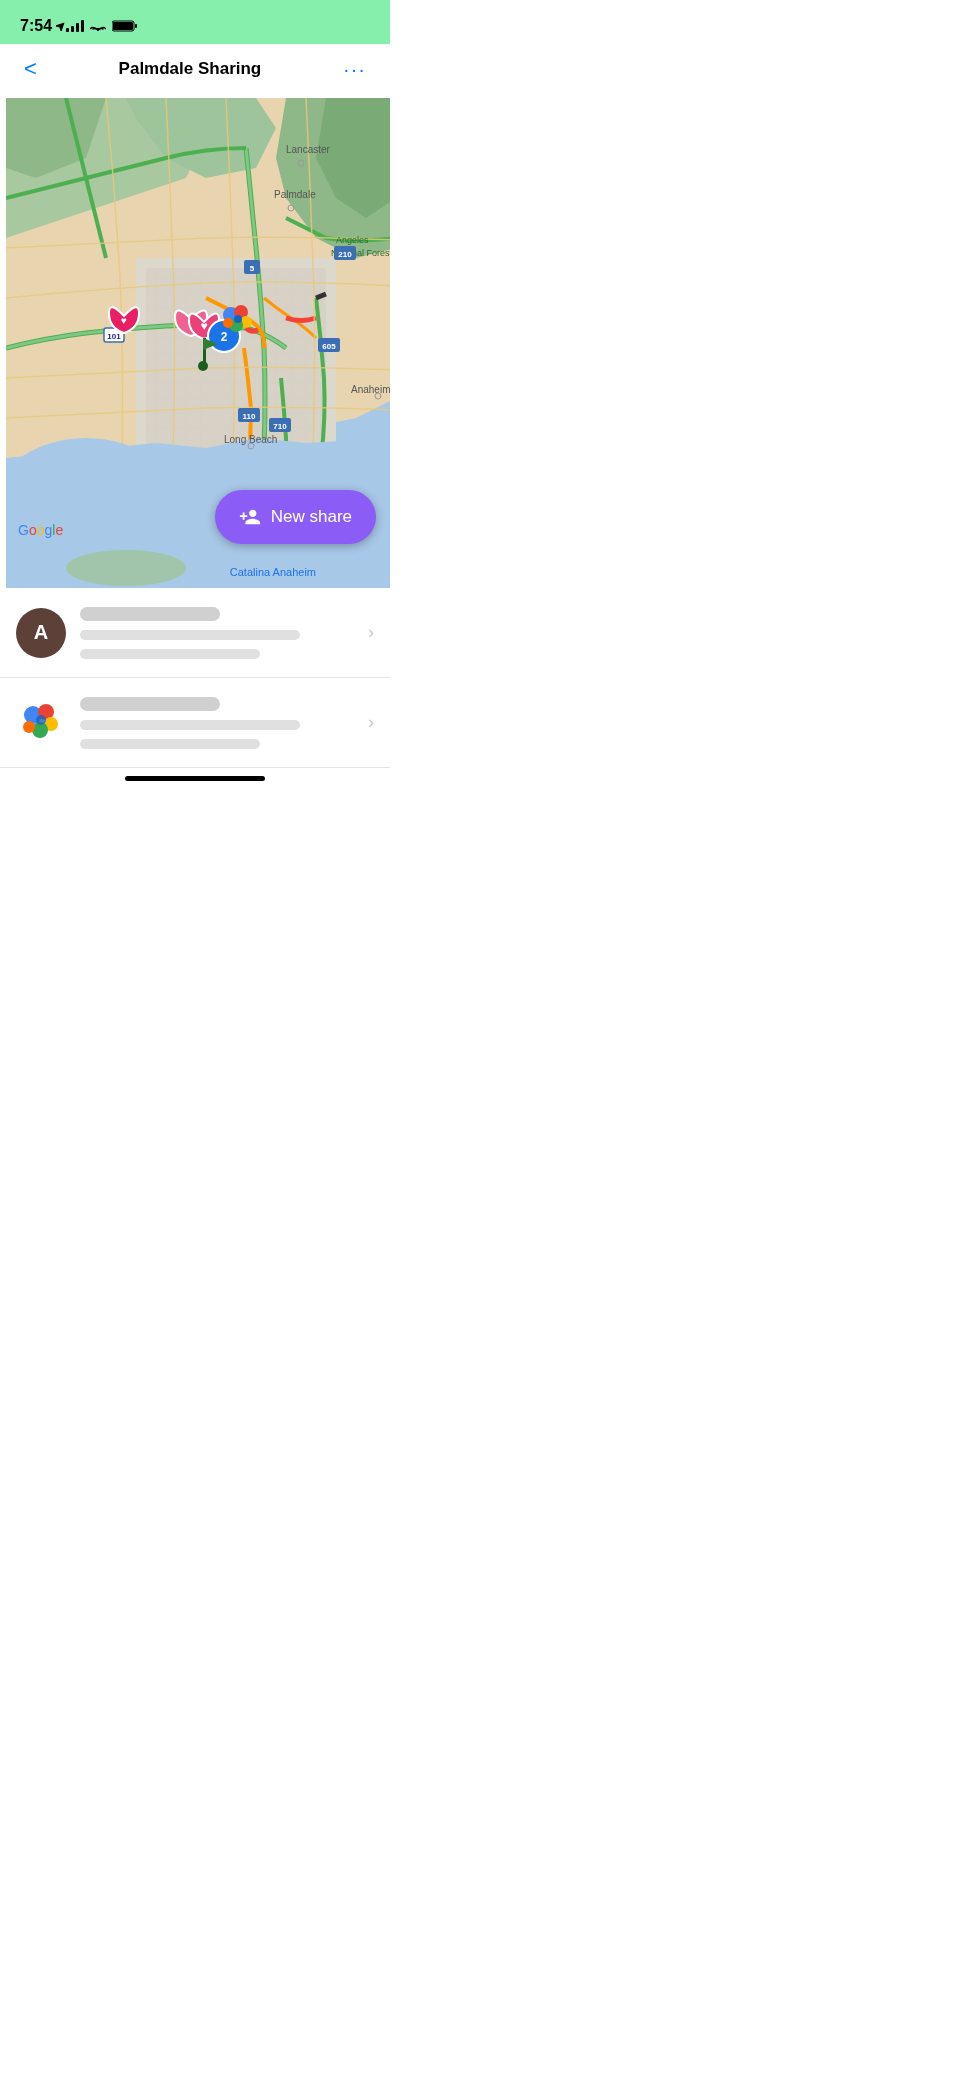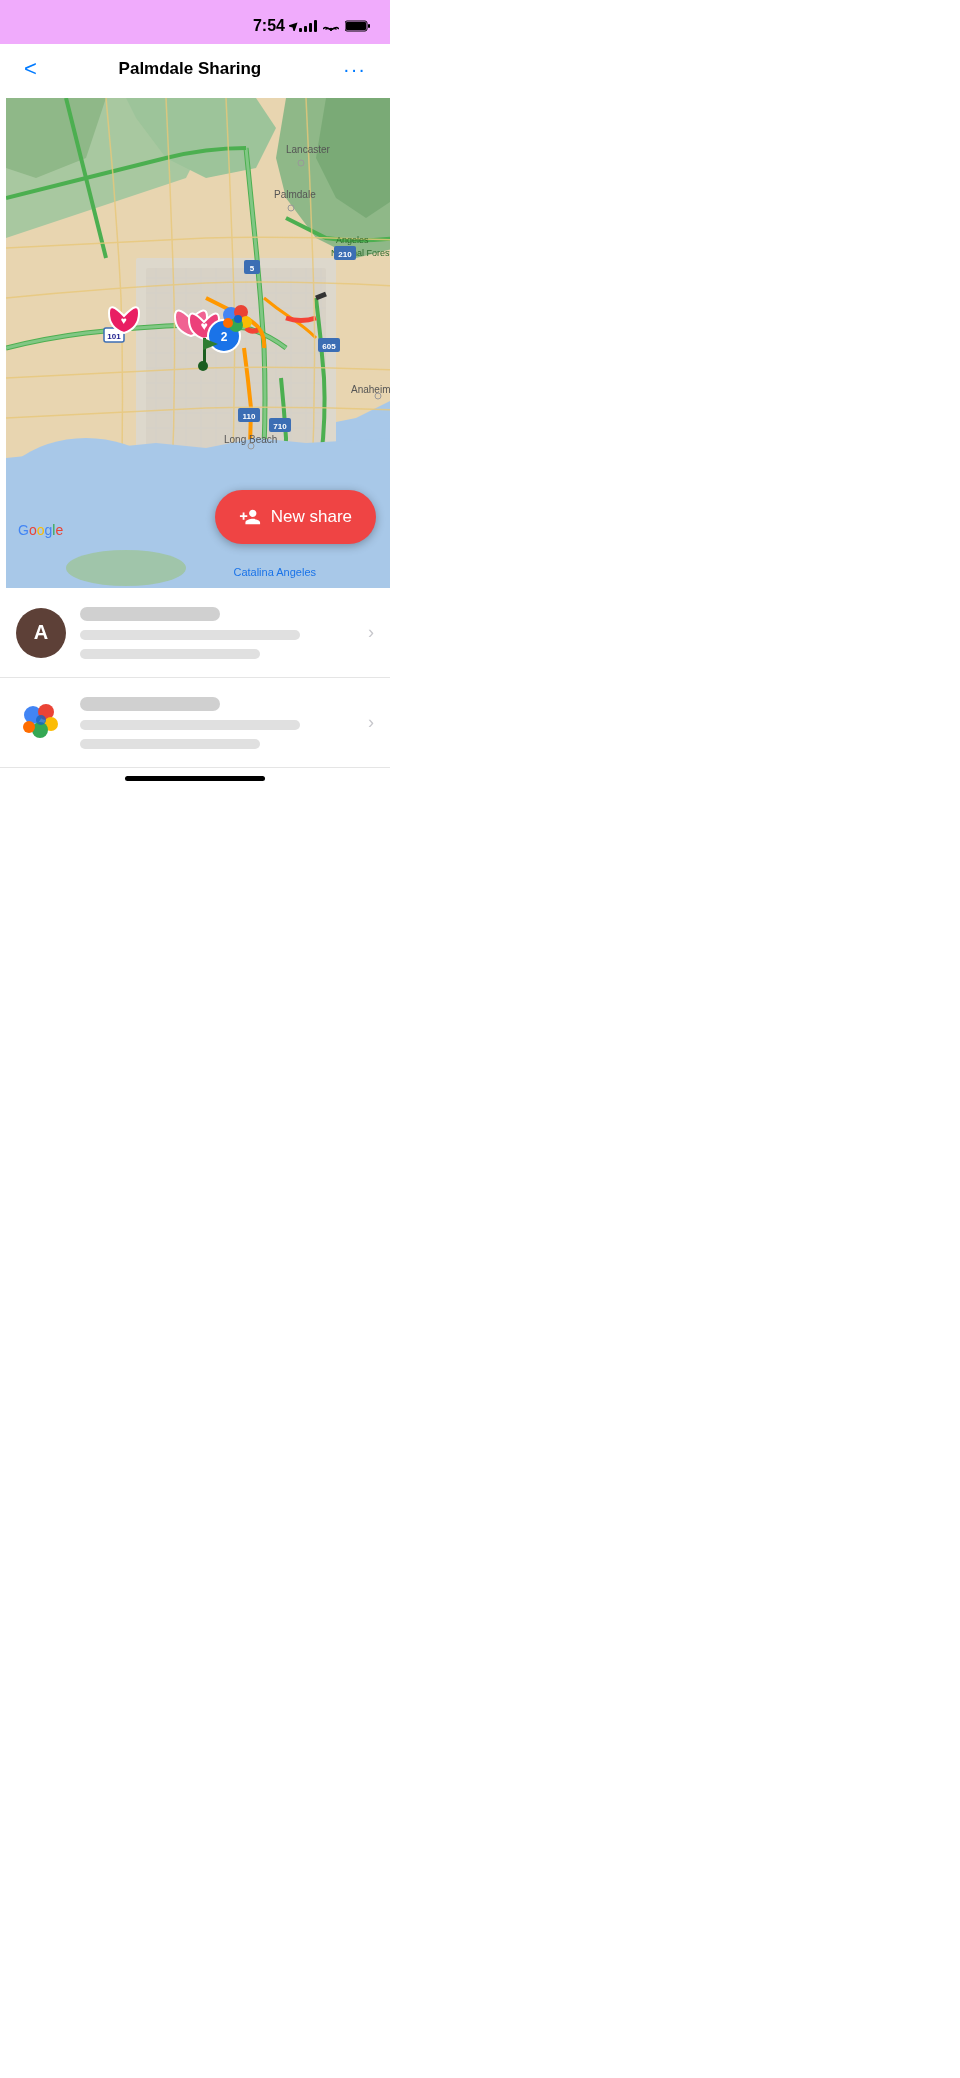--- a/index.html
+++ b/index.html
@@ -8,24 +8,24 @@
       width: 390px;
       min-height: 844px;
       background: #fff;
       font-family: -apple-system, BlinkMacSystemFont, 'Helvetica Neue', sans-serif;
       overflow-x: hidden;
     }
 
     
     .status-bar {
       display: flex;
-      justify-content: flex-end;
+      justify-content: flex-start;
       align-items: center;
       padding: 14px 20px 6px 20px;
-      background: #f0abfc;
+      background: #86efac;
       height: 44px;
     }
     .status-time {
       font-size: 16px;
       font-weight: 600;
       color: #000;
       display: flex;
       align-items: center;
       gap: 4px;
     }
@@ -87,21 +87,21 @@
     .map-svg {
       width: 100%;
       height: 100%;
     }
 
     
     .new-share-btn {
       position: absolute;
       bottom: 44px;
       right: 20px;
-      background: #ef4444;
+      background: #8b5cf6;
       color: #fff;
       border: none;
       border-radius: 30px;
       padding: 16px 24px;
       font-size: 17px;
       font-weight: 500;
       display: flex;
       align-items: center;
       gap: 10px;
       cursor: pointer;
@@ -402,21 +402,21 @@
     </g>
 
   </svg>
 
   
   <div class="google-logo">
     <span class="g-blue">G</span><span class="g-red">o</span><span class="g-yellow">o</span><span class="g-blue">g</span><span class="g-green">l</span><span class="g-red">e</span>
   </div>
 
   
-  <div class="catalina-label">Catalina Angeles</div>
+  <div class="catalina-label">Catalina Anaheim</div>
 
   
   <button class="new-share-btn">
     <svg width="22" height="22" viewBox="0 0 24 24" fill="white">
       <path d="M15 12c2.21 0 4-1.79 4-4s-1.79-4-4-4-4 1.79-4 4 1.79 4 4 4zm-9-2V7H4v3H1v2h3v3h2v-3h3v-2H6zm9 4c-2.67 0-8 1.34-8 4v2h16v-2c0-2.66-5.33-4-8-4z"></path>
     </svg>
     <span>New share</span>
   </button>
 </div>
 

